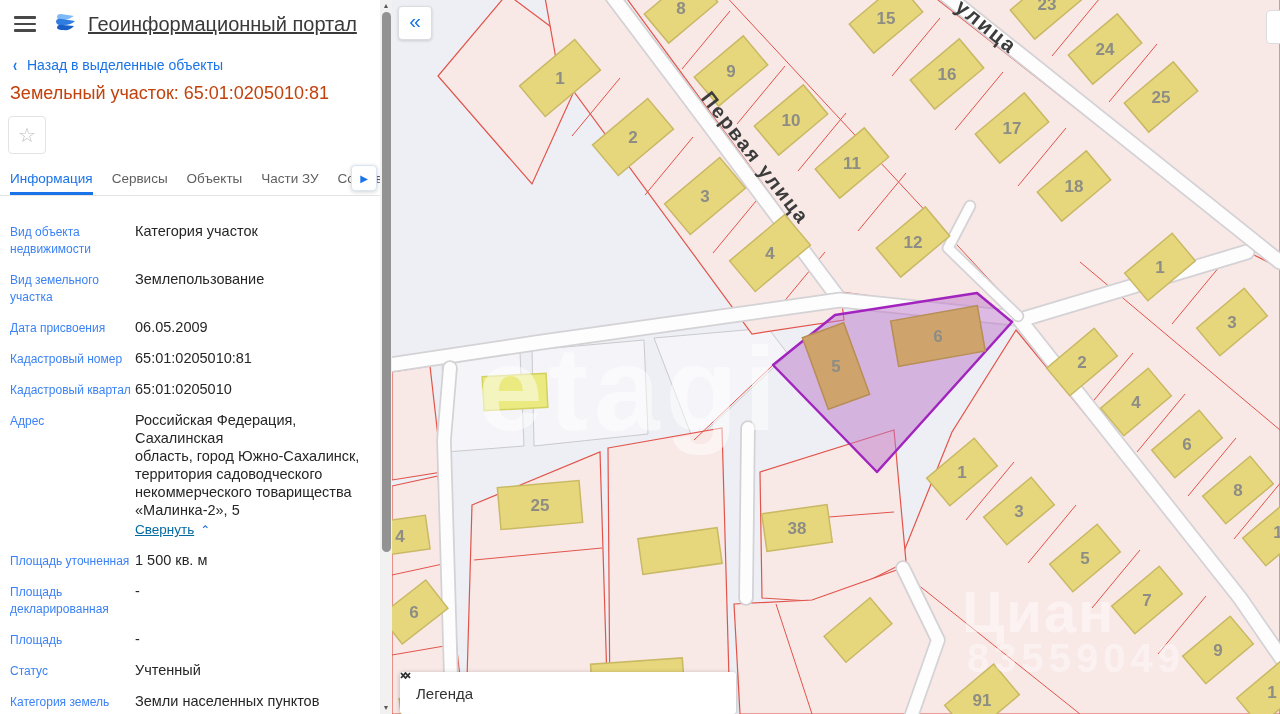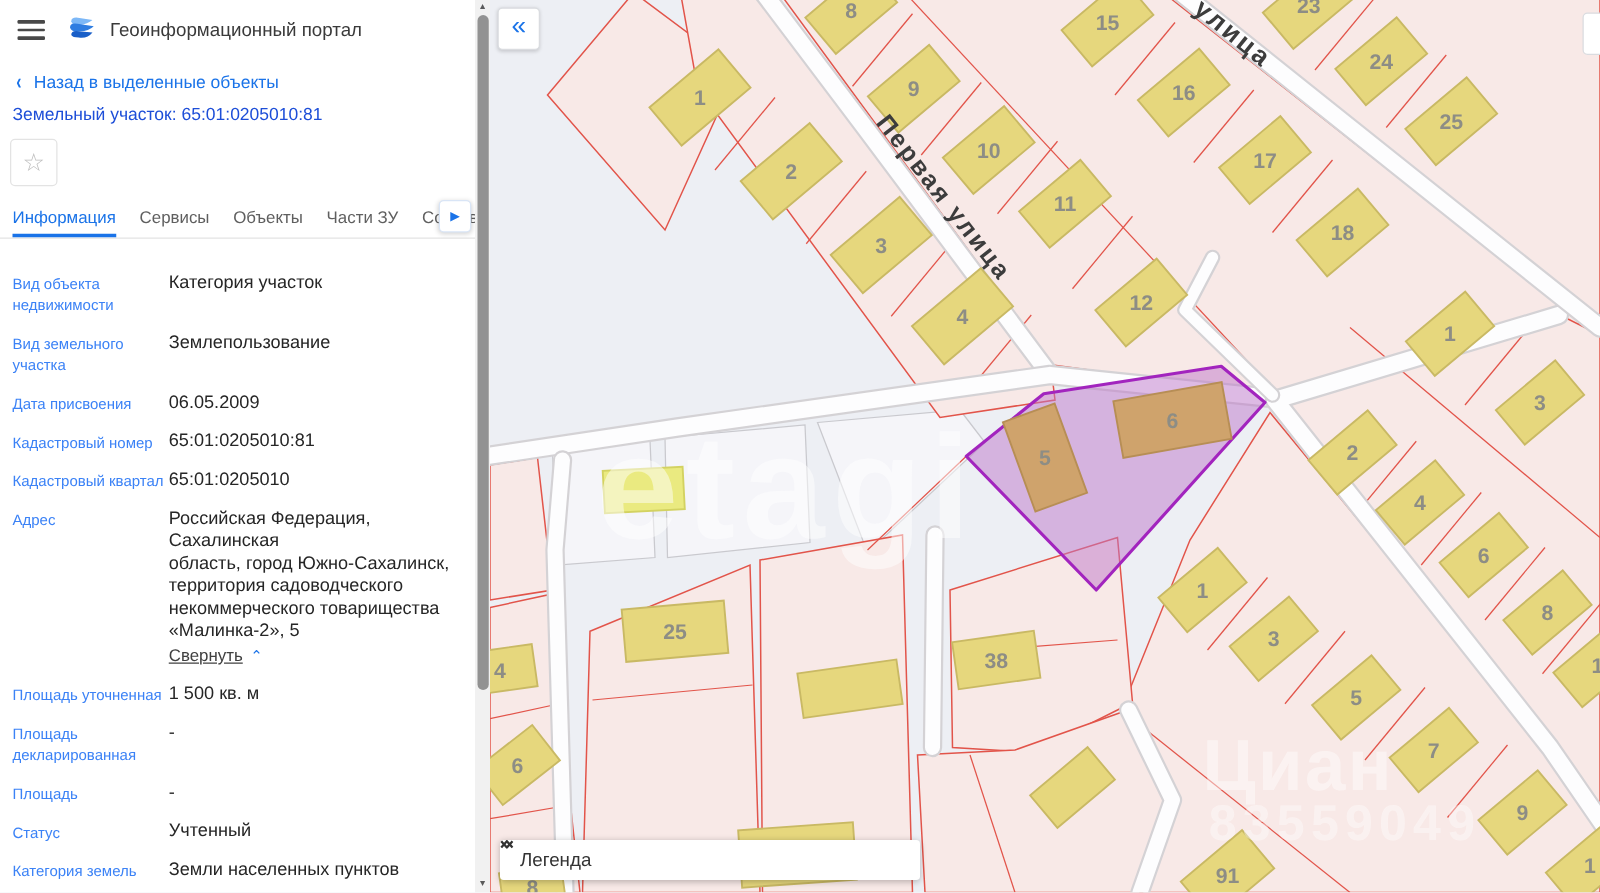--- a/index.html
+++ b/index.html
@@ -6,52 +6,52 @@
   html,body { width:1280px; height:714px; overflow:hidden; }
   body { font-family:"Liberation Sans", sans-serif; background:#fff; }
   .app { position:relative; width:1280px; height:714px; display:flex; overflow:hidden; }
 
   
   .sidebar { position:relative; width:380px; height:714px; background:#fff; overflow:hidden; flex:0 0 380px; }
   .sb-header { display:flex; align-items:center; padding:12px 14px 0 14px; height:36px; }
   .hamburger { width:22px; display:flex; flex-direction:column; gap:4px; cursor:pointer; }
   .hamburger div { height:2.5px; background:#484848; border-radius:1px; }
   .logo { margin-left:18px; width:24px; height:22px; }
-  .app-title { margin-left:10px; font-size:15px; color:#3a3a3a; }
+  .app-title { margin-left:10px; font-size:20px; color:#3a3a3a;text-decoration:underline; }
   .back-row { display:flex; align-items:center; margin:21px 14px 0 12px; color:#1a73e8; font-size:14px; cursor:pointer; }
   .back-chev { font-size:18px; line-height:14px; margin-right:9px; font-weight:bold; transform:scaleX(.7); }
-  .obj-title { margin:10px 14px 0 10px; font-size:14px; color:#1d4ed8; }
+  .obj-title { margin:10px 14px 0 10px; font-size:18px; color:#c2410c; }
   .star-btn { margin:12px 0 0 8px; width:38px; height:38px; border:1px solid #e3e3e3; border-radius:4px; background:#fff;
               color:#bdbdbd; font-size:20px; display:flex; align-items:center; justify-content:center; cursor:pointer; }
   .tabs-wrap { position:relative; margin-top:10px; border-bottom:1px solid #e4e4e4; }
   .tabs { display:flex; padding:0 10px; white-space:nowrap; overflow:hidden; }
   .tab { margin-right:19px; padding:7px 0 9px 0; font-size:13.5px; color:#5f5f5f; cursor:pointer; flex:0 0 auto; }
   .tab.active { color:#1a73e8; border-bottom:3px solid #1a73e8; padding-bottom:6px; }
   .tab-scroll-btn { position:absolute; right:3px; top:1px; width:26px; height:26px; background:#fff;
       border:1px solid #d9e5f6; border-radius:4px; box-shadow:0 1px 4px rgba(0,0,0,.18);
       display:flex; align-items:center; justify-content:center; color:#1a73e8; font-size:10px; cursor:pointer; }
   .rows { padding:26px 10px 0 10px; }
   .drow { display:flex; margin-bottom:12px; }
   .dlabel { flex:0 0 125px; font-size:12px; line-height:17px; color:#3b82f6; padding-top:2px; }
   .dvalue { flex:1; font-size:14.5px; line-height:18px; color:#262626; white-space:pre-line; }
-  .dlink { display:inline-block; margin-top:2px; font-size:13.5px; color:#404040; text-decoration:underline; cursor:pointer; }
+  .dlink { display:inline-block; margin-top:2px; font-size:13.5px; color:#0369a1; text-decoration:underline; cursor:pointer; }
   .dlink-caret { color:#1a73e8; text-decoration:none; font-size:12px; margin-left:6px; }
 
   
   .sb-scroll { position:absolute; right:0; top:0; width:12px; height:714px; background:#f1f1f1; flex:0 0 12px; }
   .sb-scroll .arrow { position:absolute; left:0; width:12px; height:12px; color:#5a5a5a; font-size:7px; text-align:center; line-height:12px; cursor:pointer; }
   .sb-thumb { position:absolute; left:1.5px; top:12px; width:9px; height:540px; background:#929292; border-radius:5px; cursor:pointer; }
 
   
   .map { position:relative; width:888px; height:714px; overflow:hidden; background:#edeff4; flex:0 0 888px; }
   .map svg { position:absolute; left:0; top:0; }
   .collapse-btn { position:absolute; left:6px; top:6px; width:34px; height:34px; background:#fff; border:1px solid #dadce0;
       border-radius:4px; box-shadow:0 1px 3px rgba(0,0,0,.15); display:flex; align-items:center; justify-content:center;
       color:#1a73e8; font-size:21px; line-height:20px; padding-bottom:4px; cursor:pointer; }
-  .legend-bar { position:absolute; left:8px; top:672px; width:336px; height:32px; background:#fff; border-radius:3px;
+  .legend-bar { position:absolute; left:8px; top:672px; width:336px; height:42px; background:#fff; border-radius:3px;
       box-shadow:0 1px 5px rgba(0,0,0,.25); display:flex; align-items:center; justify-content:space-between;
       padding:0 14px 0 16px; cursor:pointer; }
   .legend-label { font-size:15px; color:#333; }
   .legend-caret { display:flex; flex-direction:column; gap:1px; }
   .legend-caret svg { display:block; }
   .mini-ctrl { position:absolute; left:874px; top:10px; width:22px; height:34px; background:#fff; border:1px solid #dadce0; border-radius:4px; }
 </style>
 </head>
 <body>
 

